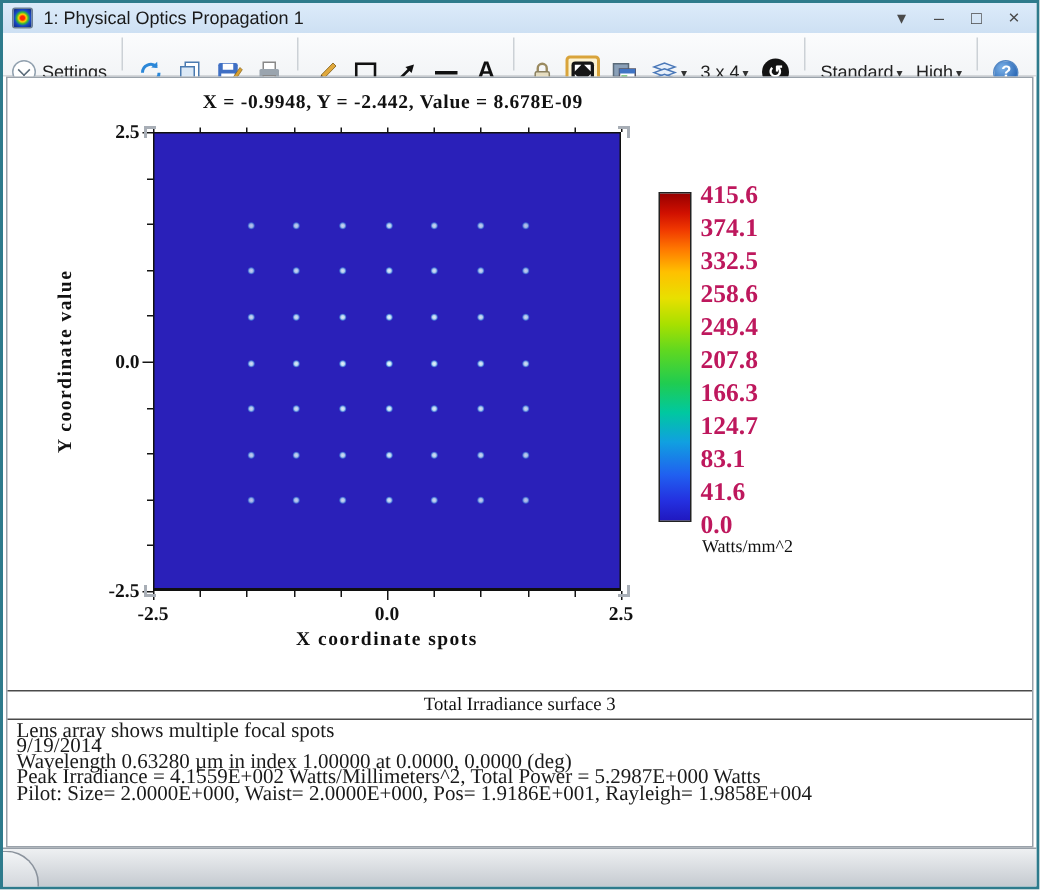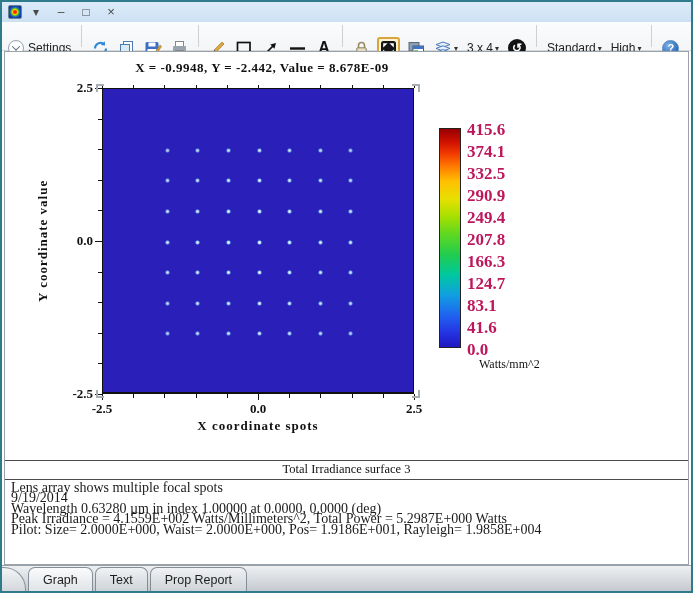--- a/index.html
+++ b/index.html
@@ -82,21 +82,21 @@
   .tick-label-y{position:absolute;width:38px;text-align:right;font-size:13px;font-weight:bold;color:#111;}
   .tick-label-x{position:absolute;width:44px;text-align:center;font-size:13px;font-weight:bold;color:#111;}
   .colorbar{
     position:absolute;left:434px;top:76px;width:22px;height:220px;border:1px solid #222;
     background:linear-gradient(to top,
       #2018c0 0%,#2430e0 6%,#2060f0 14%,#10a0e0 24%,#00c8a0 33%,#20cc50 42%,
       #60d820 52%,#a8e000 60%,#e8e000 68%,#ffc000 76%,#ff7800 83%,#f03800 89%,
       #d01000 94%,#980000 100%);
   }
   .cb-label{position:absolute;left:462px;width:60px;font-size:17px;font-weight:bold;color:#be185d;}
-  .cb-unit{position:absolute;left:474px;top:305px;font-size:12px;color:#111;}
+  .cb-unit{position:absolute;left:463px;top:305px;font-size:12px;color:#111;}
   .caption-rule{position:absolute;left:0;width:683px;height:1px;background:#4a4a4a;}
   .caption-text{
     position:absolute;left:0;top:410px;width:683px;text-align:center;
     font-size:12.5px;color:#111;
   }
   .report{position:absolute;left:6px;top:431px;width:676px;}
   .report-line{font-size:14px;line-height:10.4px;color:#1a1a1a;white-space:nowrap;}
   
   .tabbar{
     position:absolute;left:0;top:563px;width:689px;height:26px;
@@ -118,20 +118,21 @@
   .tab.active{background:linear-gradient(#fafbfc,#dfe3e7);height:25px;}
   svg{display:block;}
 </style>
 </head>
 <body>
 
 <div class="window">
 
   <div class="titlebar">
     <div class="app-icon"></div>
+    <div class="title-text">1: Physical Optics Propagation 1</div>
     <div class="win-controls">
       <div class="win-btn">▾</div>
       <div class="win-btn">–</div>
       <div class="win-btn">□</div>
       <div class="win-btn" style="font-size:13px;">×</div>
     </div>
   </div>
 
   <div class="toolbar">
     <div class="tb-btn">
@@ -356,21 +357,21 @@
     <div class="corner-mark" style="left:91px;top:32px;border-left:2px solid #a8aeb6;border-top:2px solid #a8aeb6;"></div>
     <div class="corner-mark" style="left:407px;top:32px;border-right:2px solid #a8aeb6;border-top:2px solid #a8aeb6;"></div>
     <div class="corner-mark" style="left:91px;top:338px;border-left:2px solid #a8aeb6;border-bottom:2px solid #a8aeb6;"></div>
     <div class="corner-mark" style="left:407px;top:338px;border-right:2px solid #a8aeb6;border-bottom:2px solid #a8aeb6;"></div>
 
     <div class="colorbar"></div>
     <div id="cb-labels">
         <div class="cb-label mono" style="top: 68px;">415.6</div>
         <div class="cb-label mono" style="top: 90px;">374.1</div>
         <div class="cb-label mono" style="top: 112px;">332.5</div>
-        <div class="cb-label mono" style="top: 134px;">290.9</div>
+        <div class="cb-label mono" style="top: 134px;">258.6</div>
         <div class="cb-label mono" style="top: 156px;">249.4</div>
         <div class="cb-label mono" style="top: 178px;">207.8</div>
         <div class="cb-label mono" style="top: 200px;">166.3</div>
         <div class="cb-label mono" style="top: 222px;">124.7</div>
         <div class="cb-label mono" style="top: 244px;">83.1</div>
         <div class="cb-label mono" style="top: 266px;">41.6</div>
         <div class="cb-label mono" style="top: 288px;">0.0</div>
       </div>
     <div class="cb-unit">Watts/mm^2</div>
 
@@ -382,20 +383,15 @@
         <div class="report-line mono">Lens array shows multiple focal spots</div>
         <div class="report-line mono">9/19/2014</div>
         <div class="report-line mono">Wavelength 0.63280 µm in index 1.00000 at 0.0000, 0.0000 (deg)</div>
         <div class="report-line mono">Peak Irradiance = 4.1559E+002 Watts/Millimeters^2, Total Power = 5.2987E+000 Watts</div>
         <div class="report-line mono">Pilot: Size= 2.0000E+000, Waist= 2.0000E+000, Pos= 1.9186E+001, Rayleigh= 1.9858E+004</div>
       </div>
   </div>
 
   <div class="tabbar">
     <div class="tab-swoosh"></div>
-    <div class="tabs" id="tabs">
-        <div class="tab active">Graph</div>
-        <div class="tab">Text</div>
-        <div class="tab">Prop Report</div>
-      </div>
   </div>
 
 </div>
 
 </body></html>

